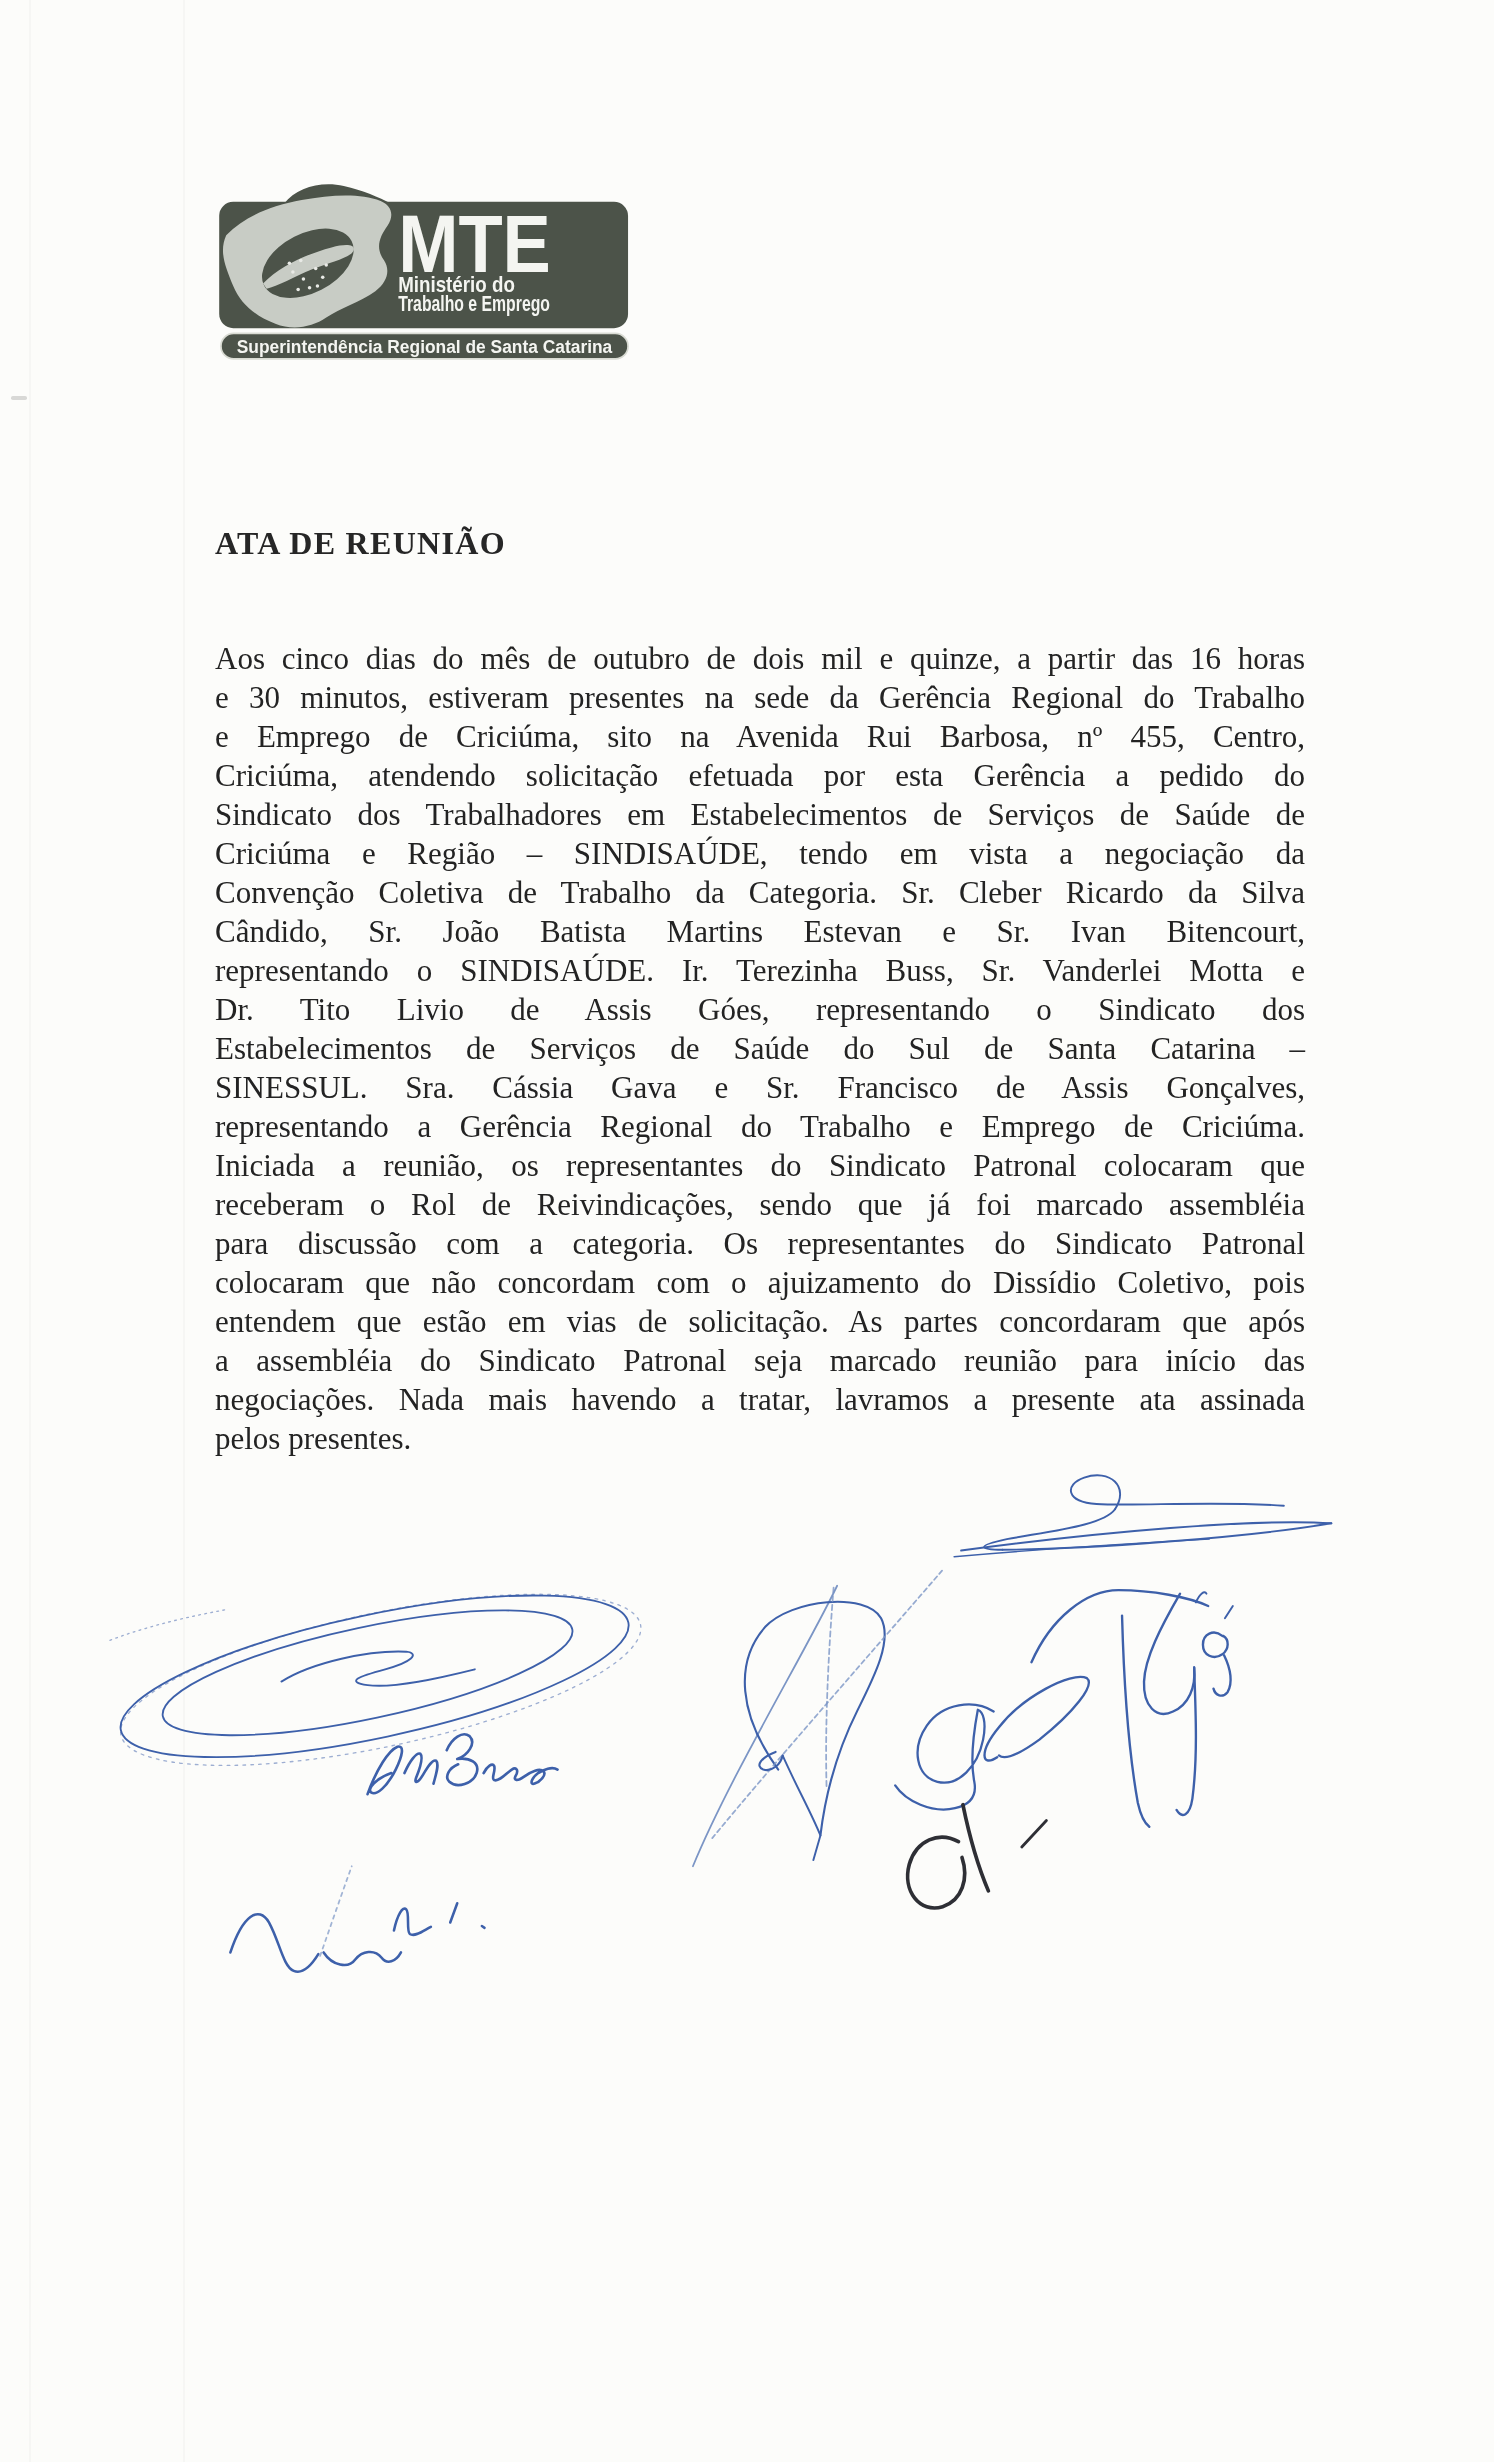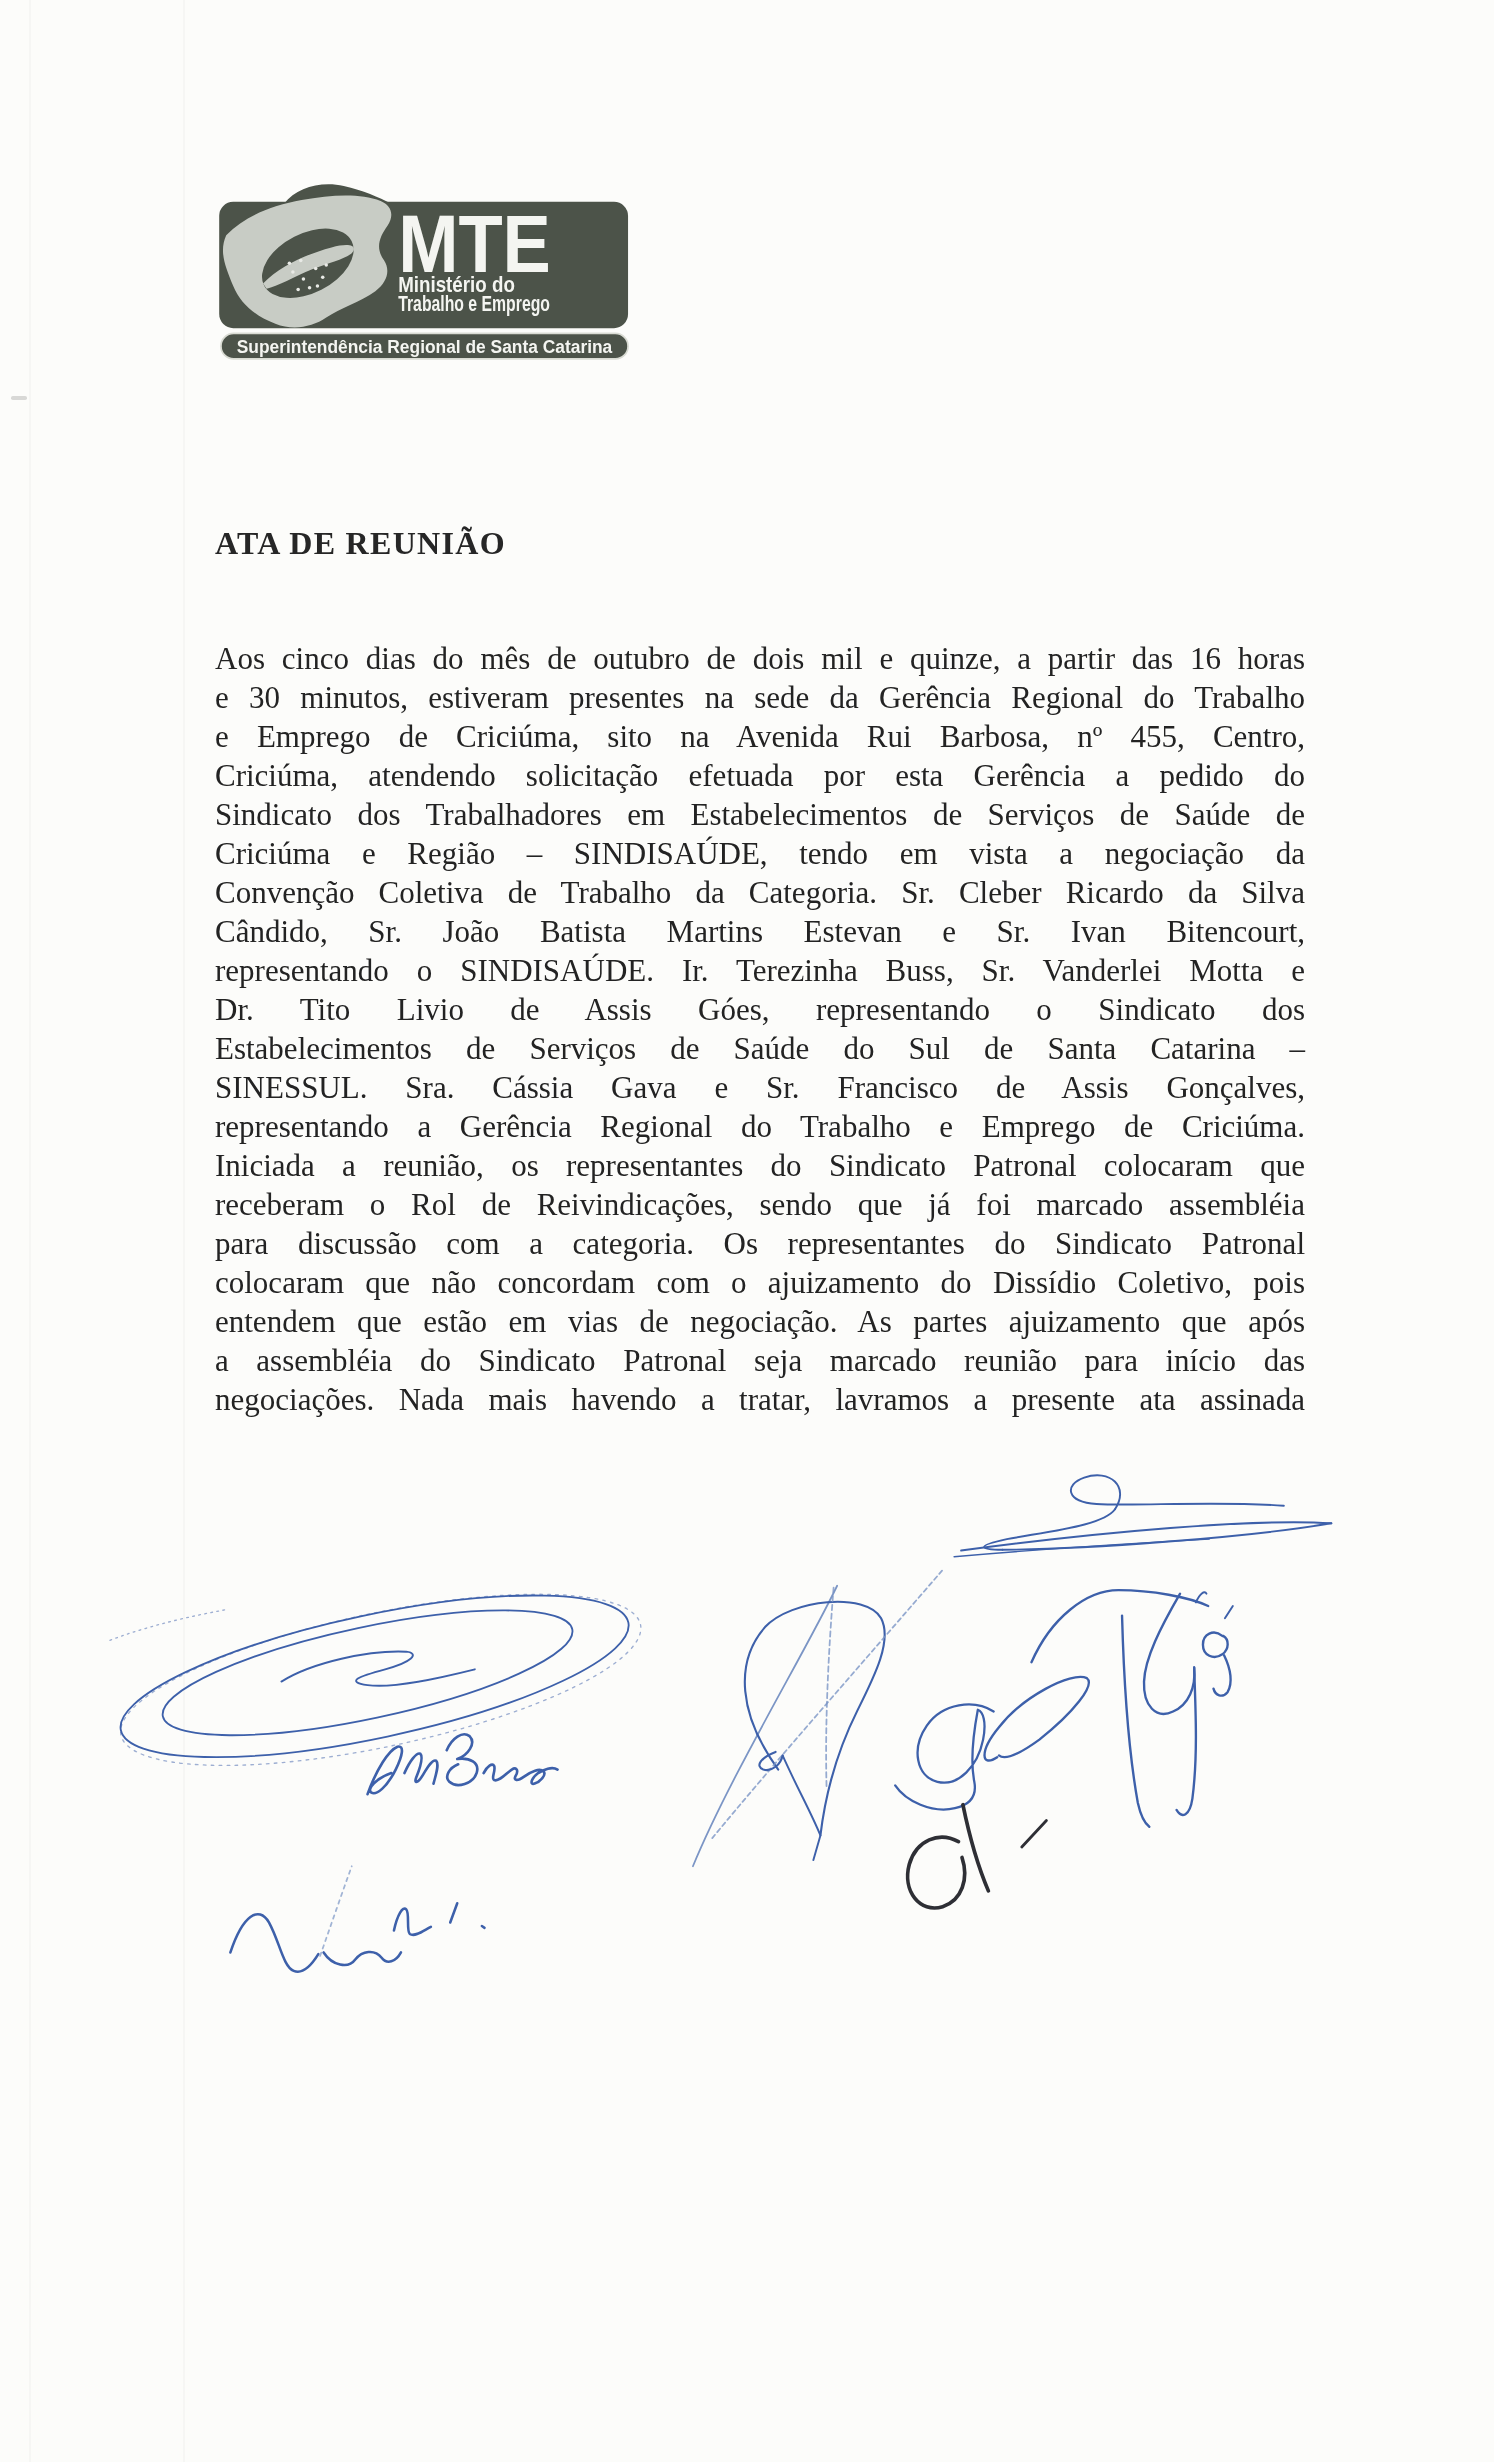--- a/index.html
+++ b/index.html
@@ -107,26 +107,27 @@
       <div class="body-line">representando a Gerência Regional do Trabalho e Emprego de Criciúma.</div>
 
       <div class="body-line">Iniciada a reunião, os representantes do Sindicato Patronal colocaram que</div>
 
       <div class="body-line">receberam o Rol de Reivindicações, sendo que já foi marcado assembléia</div>
 
       <div class="body-line">para discussão com a categoria. Os representantes do Sindicato Patronal</div>
 
       <div class="body-line">colocaram que não concordam com o ajuizamento do Dissídio Coletivo, pois</div>
 
-      <div class="body-line">entendem que estão em vias de negociação. As partes ajuizamento que após</div>
+      <div class="body-line">entendem que estão em vias de solicitação. As partes concordaram que após</div>
 
       <div class="body-line">a assembléia do Sindicato Patronal seja marcado reunião para início das</div>
 
       <div class="body-line">negociações. Nada mais havendo a tratar, lavramos a presente ata assinada</div>
 
+      <div class="body-line last-line">pelos presentes.</div>
     </div>
 
   <svg class="signatures" viewBox="0 0 1699 650">
 
     <g stroke-width="2.2" class="ink-blue">
       <path d="M1093,113 C1250,92 1430,76 1514,82"></path>
       <path d="M1514,82 C1420,98 1230,112 1140,112"></path>
       <path d="M1140,112 C1115,112 1108,108 1145,100 C1200,90 1255,84 1268,66"></path>
       <path d="M1268,66 C1285,40 1262,20 1233,30 C1210,38 1212,58 1247,60 C1290,63 1380,56 1460,62"></path>
       <path d="M1085,120 C1200,110 1300,104 1375,100" stroke-width="1.6"></path>

